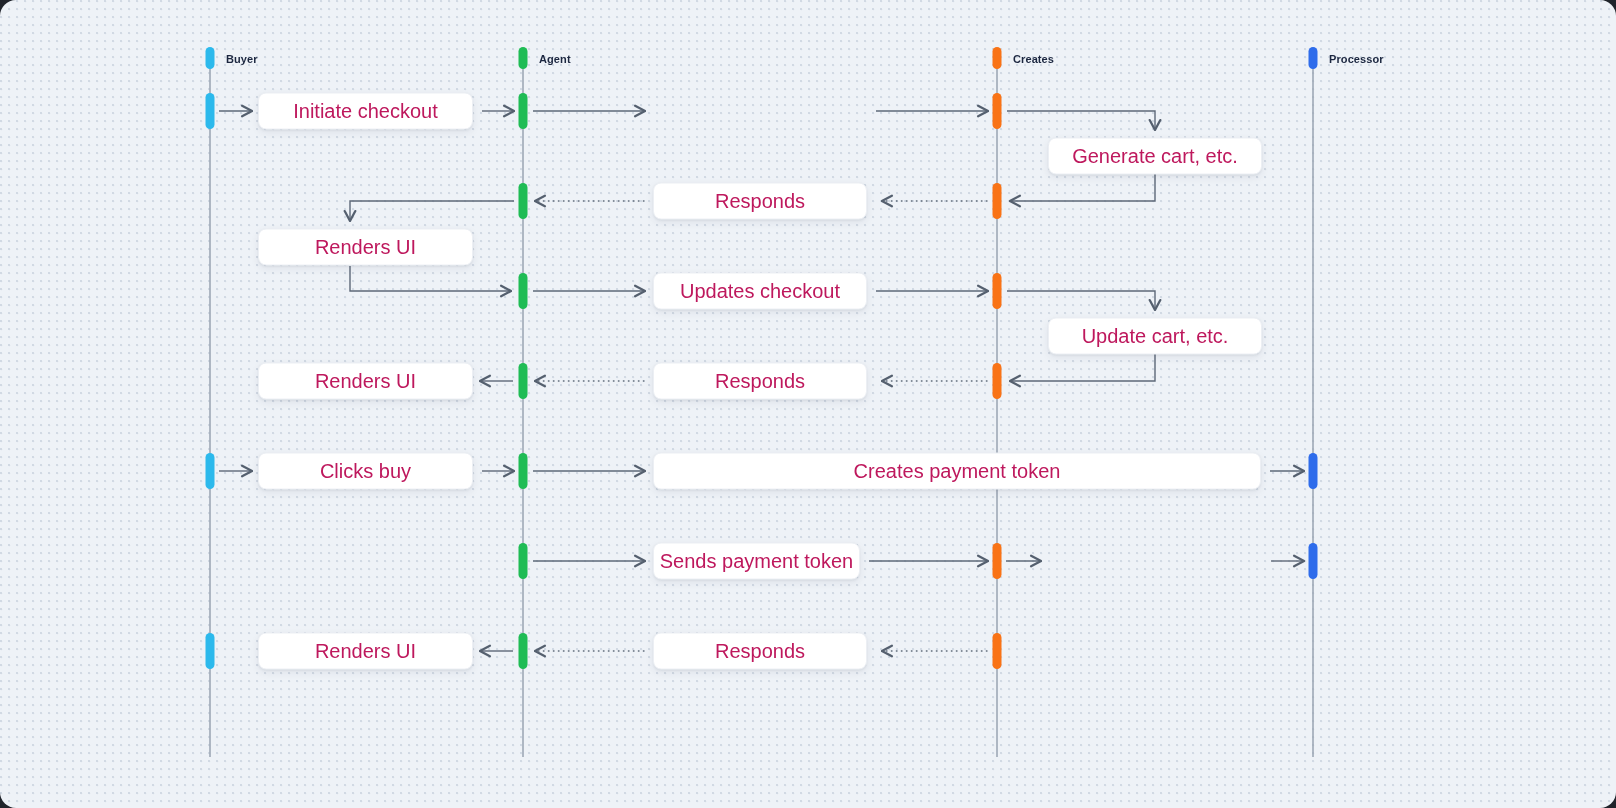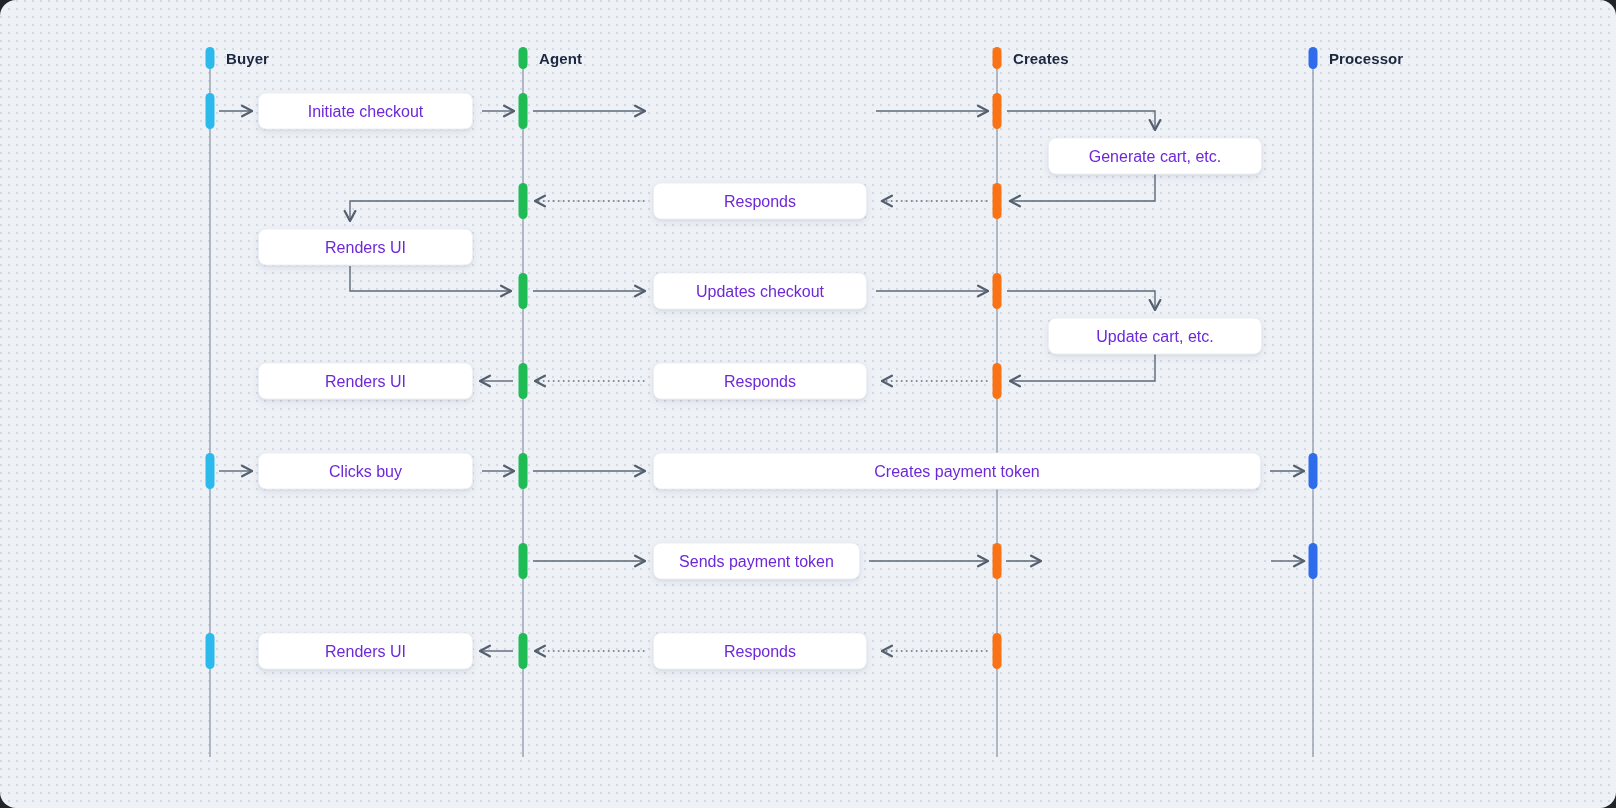--- a/index.html
+++ b/index.html
@@ -14,35 +14,35 @@
   }
   #canvas::before{
     content:"";position:absolute;inset:0;
     background-image:radial-gradient(circle at 1.2px 1.2px, rgba(144,160,184,.30) 1px, transparent 1.4px);
     background-size:8px 8px;
     pointer-events:none;
   }
   svg.lines{position:absolute;left:0;top:0;}
   .actor-label{
     position:absolute;top:48px;height:22px;line-height:22px;
-    font-size:15px;font-weight:700;color:#1c2740;letter-spacing:.1px;white-space:nowrap;
+    font-size:11px;font-weight:700;color:#1c2740;letter-spacing:.1px;white-space:nowrap;
   }
   .bar{
     position:absolute;width:9px;border-radius:5px;transform:translateX(-50%);
   }
   .a0{background:var(--actor-0,#2cb9ec);}
   .a1{background:var(--actor-1,#1fbc55);}
   .a2{background:var(--actor-2,#f97316);}
   .a3{background:var(--actor-3,#2e6ceb);}
   .msg{
     position:absolute;height:37px;transform:translateY(-50%);
     background:#ffffff;border-radius:8px;border:1px solid #eceff4;
     box-shadow:0 1px 2px rgba(23,35,61,.05),0 3px 8px rgba(23,35,61,.07);
     display:flex;align-items:center;justify-content:center;
-    font-size:16px;font-weight:500;color:#6d28d9;white-space:nowrap;
+    font-size:20px;font-weight:500;color:#be185d;white-space:nowrap;
     box-sizing:border-box;
   }
 </style>
 </head>
 <body>
 
 <div id="canvas">
 
   <svg class="lines" width="1616" height="808" viewBox="0 0 1616 808">
     <defs>

